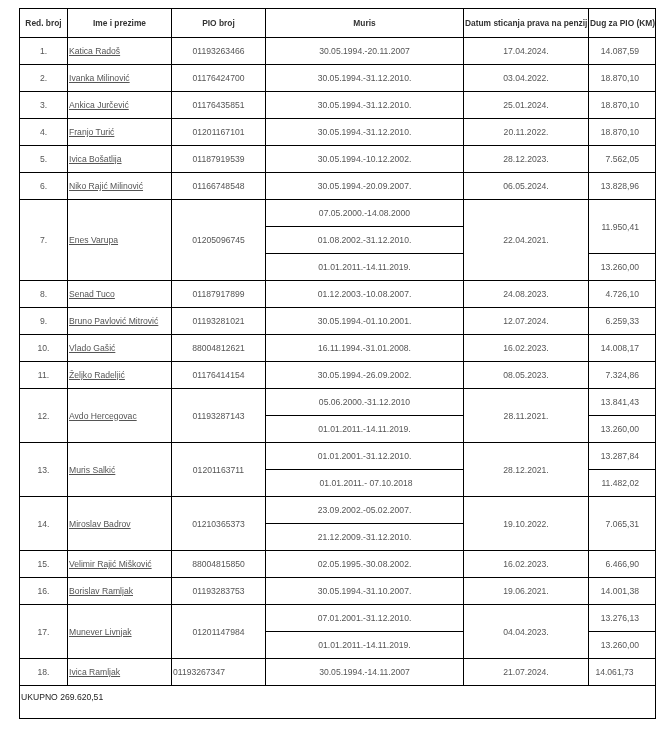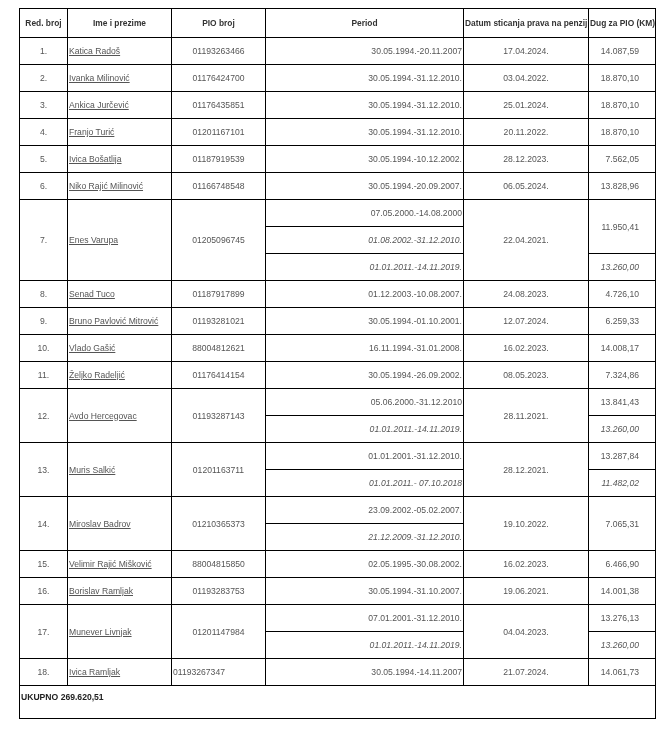--- a/index.html
+++ b/index.html
@@ -6,48 +6,48 @@
   body { width: 661px; height: 737px; position: relative; overflow: hidden;
          font-family: "Liberation Sans", sans-serif; color: #555; }
   table { position: absolute; left: 19px; top: 8px; border-collapse: collapse;
           table-layout: fixed; width: 636px; }
   td, th { border: 1px solid #000; font-size: 8.6px; padding: 0 1px; vertical-align: middle;
            white-space: nowrap; overflow: hidden; }
   th { font-weight: bold; color: #333; height: 28px; text-align: center; font-size: 8.4px; }
   td.num { text-align: center; }
   td.name { text-align: left; text-decoration: underline; }
   td.pio { text-align: center; }
-  td.per { text-align: right; padding-left: 1px; }
+  td.per { text-align: center; padding-left: 1px; }
   td.dat { text-align: center; }
   td.dug { text-align: right; padding-right: 16px; }
-  td.dug.left { text-align: right; }
+  td.dug.left { text-align: center; }
   tr.r1 td { height: 26px; }
-  tr.sub td { height: 26px; font-style: italic; }
+  tr.sub td { height: 26px; }
   td.per.indent { padding-left: 4px; margin-left: 24px; }
-  tr.total td { height: 26px; font-weight: bold; color: #222; text-align: left; vertical-align: top; padding-top: 6px; }
+  tr.total td { height: 26px; font-weight: normal; color: #222; text-align: left; vertical-align: top; padding-top: 6px; }
   td.pio.left { text-align: left; }
 </style>
 </head>
 <body>
 
 <table>
   <colgroup>
     <col style="width:48px">
       <col style="width:104px">
       <col style="width:94px">
     <col style="width:198px">
       <col style="width:125px">
       <col style="width:67px">
   </colgroup>
   <thead>
     <tr>
       <th>Red. broj</th>
       <th>Ime i prezime</th>
       <th>PIO broj</th>
-      <th>Period</th>
+      <th>Muris</th>
       <th>Datum sticanja prava na penziju</th>
       <th>Dug za PIO (KM)</th>
     </tr>
   </thead>
   <tbody id="tbody">
       <tr class="r1">
         <td class="num">1.</td>
         <td class="name">Katica Radoš</td>
         <td class="pio">01193263466</td>
         <td class="per">30.05.1994.-20.11.2007</td>

